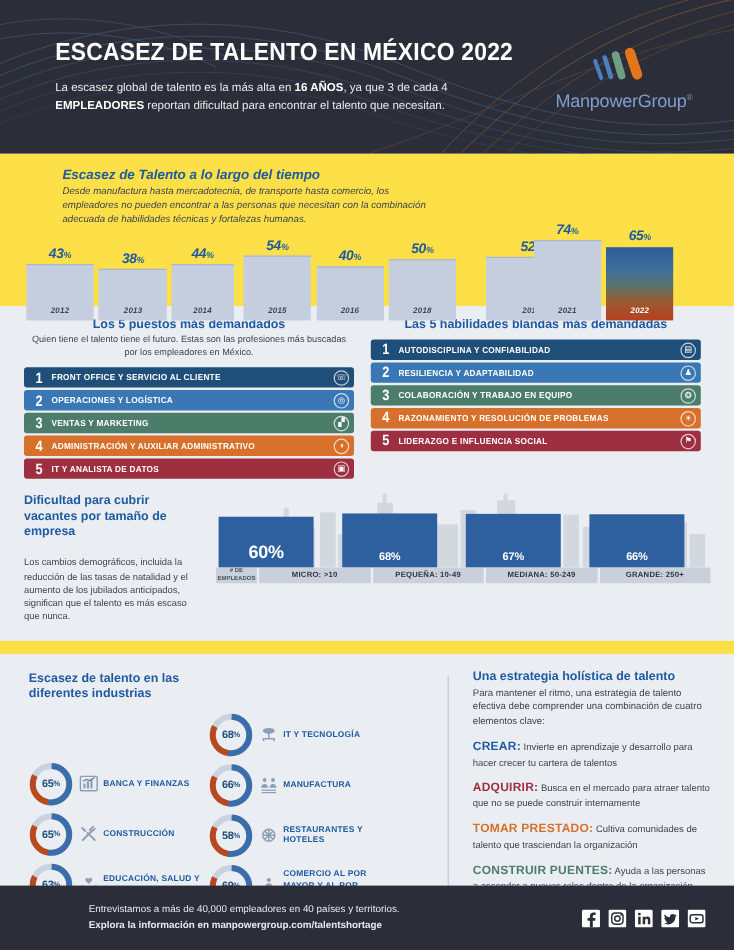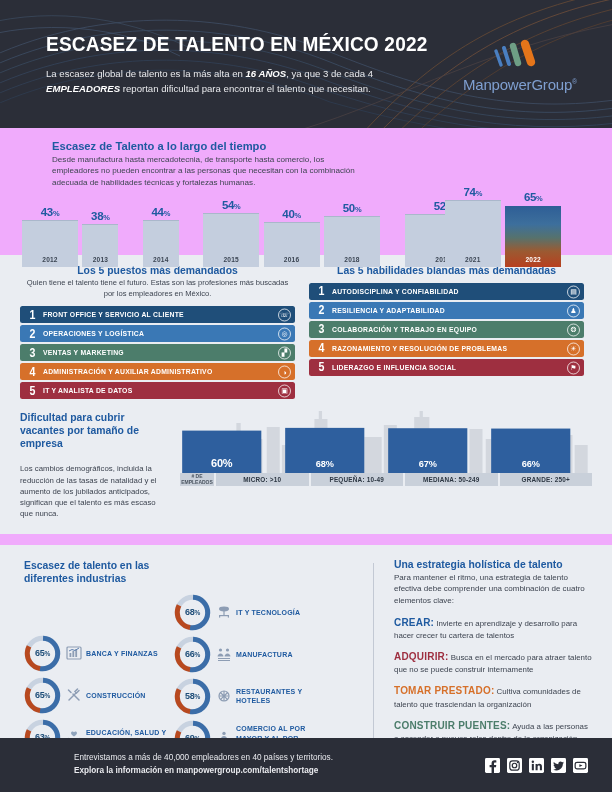--- a/index.html
+++ b/index.html
@@ -35,35 +35,35 @@
     transform-origin:left center;
     white-space:nowrap;
   }
   .hd-sub {
     margin-top:11px;
     color:#e8e9ec;
     font-size:9.6px;
     line-height:1.55;
     max-width:380px;
   }
-  .hd-sub b { color:#ffffff; font-weight:bold;font-style:italic; }
+  .hd-sub b { color:#ffffff; font-weight:bold; }
   .logo-wrap {
     position:absolute; z-index:4;
     right:22px; top:38px;
     width:140px; text-align:center;
   }
   .logo-marks { height:34px; position:relative; }
   .logo-text {
     color:#7f9fd0; font-size:15px; margin-top:4px;
     letter-spacing:-0.2px;
   }
   .logo-text sup { font-size:7px; vertical-align:super; }
 
   
-  .band-white { background:#f0abfc; }
+  .band-white { background:#fde047;font-style:italic; }
   .band-grey  { background:#eaedf2; }
 
   
   .sec-timeline { padding:12px 22px 8px 22px; position:relative; height:127px;}
   .sec-h { color:#1f5aa0; font-weight:bold; font-size:11.2px; }
   .sec-p { color:#3d4450; font-size:8.1px; line-height:1.42; margin-top:2px; }
   .tl-head { padding-left:30px; }
   .tl-chart {
     position:relative;
     height:75px;
@@ -245,25 +245,25 @@
     <div class="sec-timeline">
       <div class="tl-head">
         <div class="sec-h">Escasez de Talento a lo largo del tiempo</div>
         <div class="sec-p" style="max-width:305px">Desde manufactura hasta mercadotecnia, de transporte hasta comercio, los empleadores no pueden encontrar a las personas que necesitan con la combinación adecuada de habilidades técnicas y fortalezas humanas.</div>
       </div>
       <div class="tl-chart" id="tl-chart">
           <div class="tl-bar" style="left: 0px; width: 56px; height: 47px;">
             <span class="val">43<span class="pc">%</span></span>
             <span class="yr">2012</span>
           </div>
-          <div class="tl-bar" style="left: 60.4px; width: 36px; height: 43px;">
+          <div class="tl-bar" style="left: 60.4px; width: 57px; height: 43px;">
             <span class="val">38<span class="pc">%</span></span>
             <span class="yr">2013</span>
           </div>
-          <div class="tl-bar" style="left: 120.8px; width: 36px; height: 47px;">
+          <div class="tl-bar" style="left: 120.8px; width: 52px; height: 47px;">
             <span class="val">44<span class="pc">%</span></span>
             <span class="yr">2014</span>
           </div>
           <div class="tl-bar" style="left: 181.2px; width: 56px; height: 54px;">
             <span class="val">54<span class="pc">%</span></span>
             <span class="yr">2015</span>
           </div>
           <div class="tl-bar" style="left: 241.6px; width: 56px; height: 45px;">
             <span class="val">40<span class="pc">%</span></span>
             <span class="yr">2016</span>
@@ -392,21 +392,21 @@
               <rect x="364" y="34" width="12" height="28"></rect>
             </g>
           </svg>
           <svg class="city-svg" viewBox="0 0 380 62" preserveAspectRatio="none" id="size-bars">
               <rect x="2" y="19.6" width="73" height="42.4" fill="#2e5f9e"></rect>
               <rect x="97" y="16.879999999999995" width="73" height="45.120000000000005" fill="#2e5f9e"></rect>
               <rect x="192" y="17.22" width="73" height="44.78" fill="#2e5f9e"></rect>
               <rect x="287" y="17.560000000000002" width="73" height="44.44" fill="#2e5f9e"></rect>
             </svg>
           <div id="size-values" style="position:absolute;inset:0;">
-              <div style="position: absolute; bottom: 4px; left: 0.526316%; width: 19.2105%; text-align: center; color: rgb(255, 255, 255); font-weight: bold; font-size: 11px; letter-spacing: -0.2px;">60%</div>
+              <div style="position: absolute; bottom: 4px; left: 0.526316%; width: 19.2105%; text-align: center; color: rgb(255, 255, 255); font-weight: bold; font-size: 15px; letter-spacing: -0.2px;">60%</div>
               <div style="position: absolute; bottom: 4px; left: 25.5263%; width: 19.2105%; text-align: center; color: rgb(255, 255, 255); font-weight: bold; font-size: 9.2px; letter-spacing: -0.2px;">68%</div>
               <div style="position: absolute; bottom: 4px; left: 50.5263%; width: 19.2105%; text-align: center; color: rgb(255, 255, 255); font-weight: bold; font-size: 9.2px; letter-spacing: -0.2px;">67%</div>
               <div style="position: absolute; bottom: 4px; left: 75.5263%; width: 19.2105%; text-align: center; color: rgb(255, 255, 255); font-weight: bold; font-size: 9.2px; letter-spacing: -0.2px;">66%</div>
             </div>
         </div>
         <div class="size-axis" id="size-axis">
           <div class="emp">
               <span># DE EMPLEADOS</span>
             </div>
         <div class="seg">MICRO: &gt;10</div>

